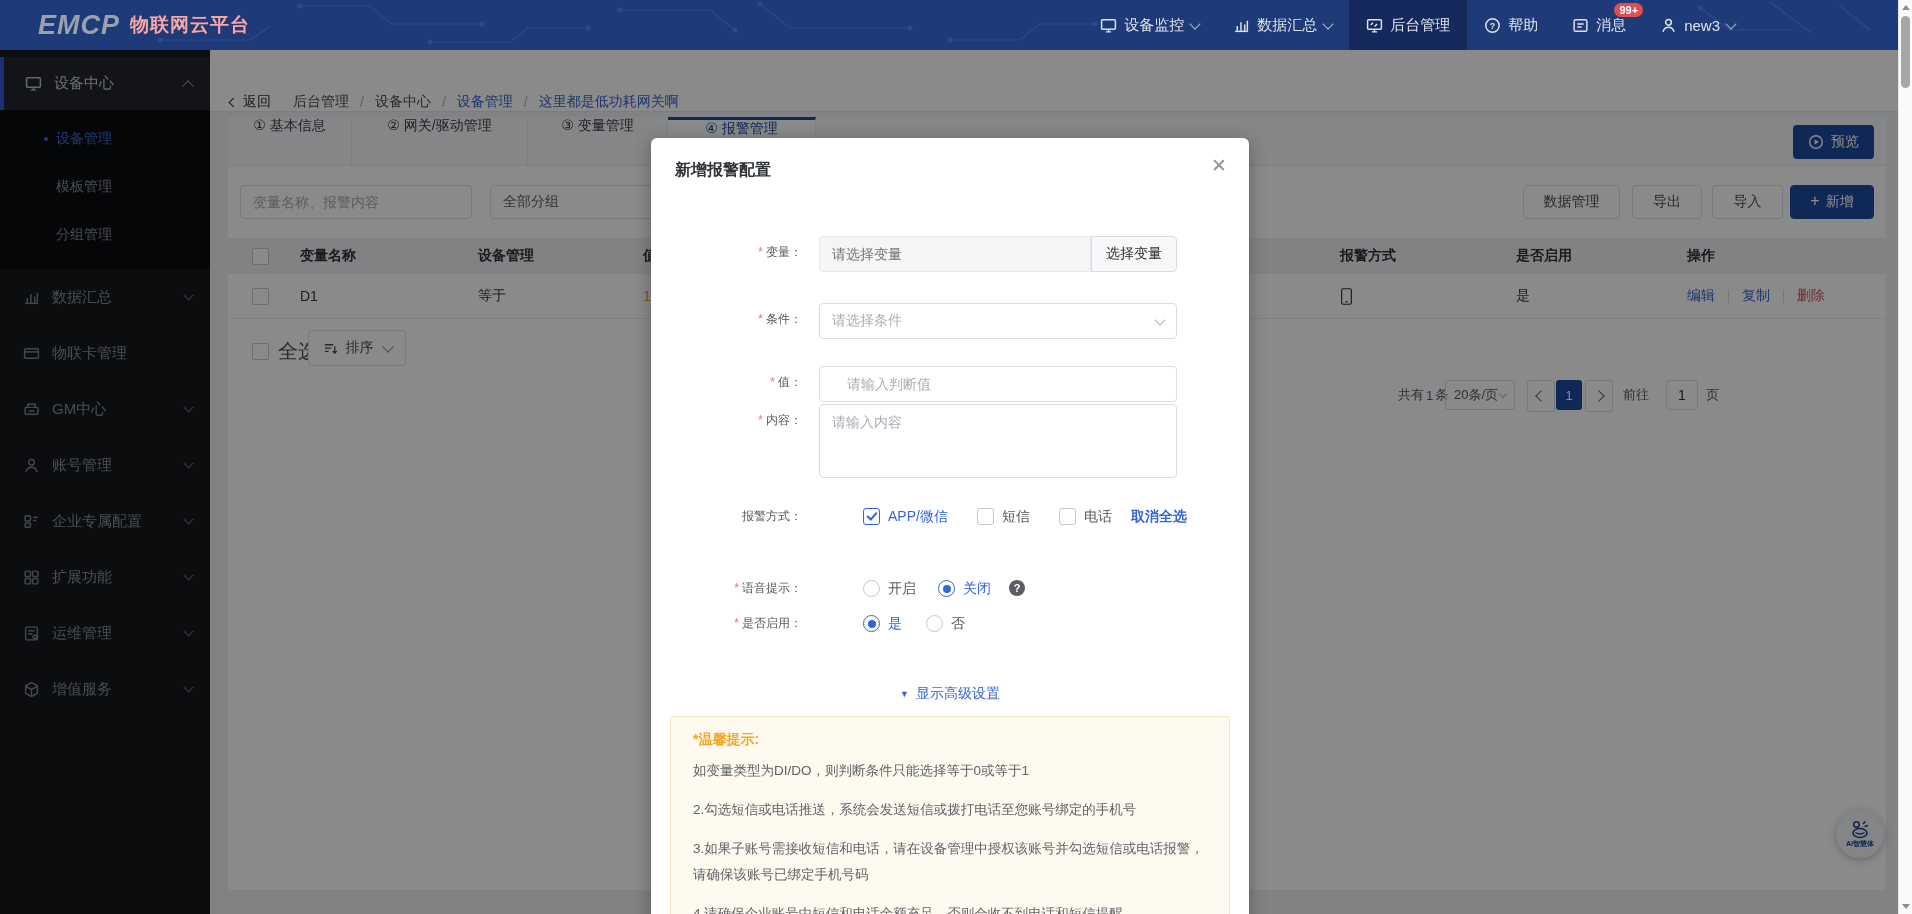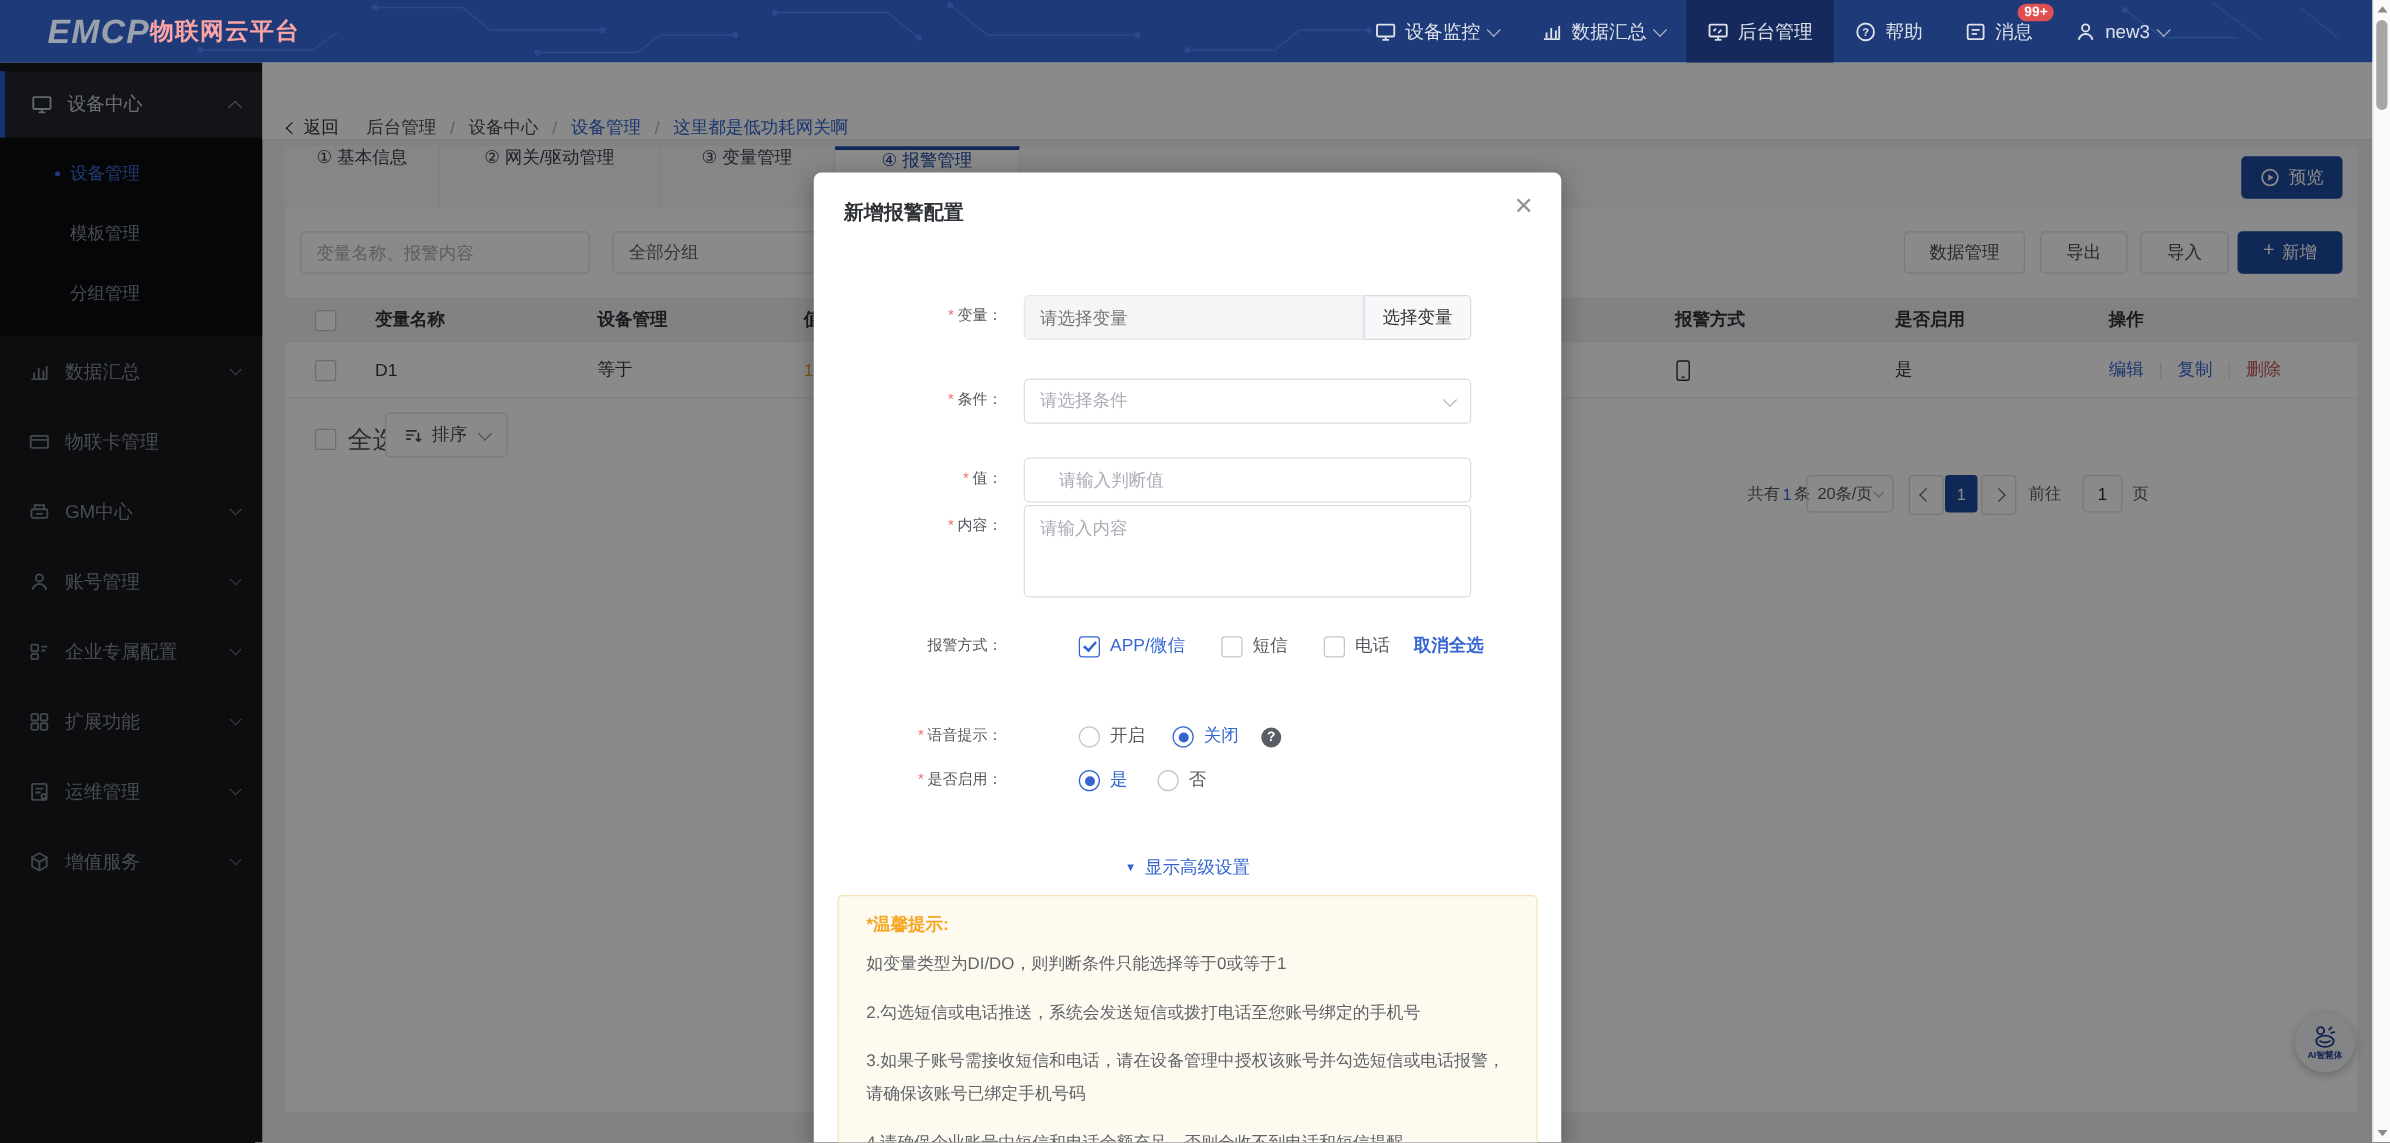--- a/index.html
+++ b/index.html
@@ -2,21 +2,21 @@
 <html><head>
 <meta charset="utf-8">
 <style>
   html,body{margin:0;padding:0;background:#444;}
   .app{position:relative;width:1912px;height:914px;overflow:hidden;
        font-family:"Liberation Sans","DejaVu Sans",sans-serif;background:#eef0f4;}
 
   
   .navbar{position:absolute;left:0;top:0;width:1912px;height:50px;background:#1e3a78;z-index:40;}
   .nav-pattern{position:absolute;inset:0;opacity:.55;}
-  .logo{position:absolute;left:38px;top:0;height:50px;display:flex;align-items:center;}
+  .logo{position:absolute;left:38px;top:0;height:50px;display:flex;align-items:center;gap:10px;}
   .logo-mark{font-style:italic;font-weight:900;font-size:27px;color:#99a1ad;letter-spacing:1px;}
   .logo-name{color:#fca5a5;font-size:19px;font-weight:700;letter-spacing:1px;}
   .nav-menu{position:absolute;right:160px;top:0;height:50px;display:flex;align-items:stretch;}
   .nav-item{position:relative;display:flex;align-items:center;gap:7px;padding:0 17px;
             color:#dde2ea;font-size:15px;cursor:pointer;}
   .nav-item.active{background:#15295c;}
   .nav-badge{position:absolute;top:3px;right:0px;background:#e04f4f;color:#fff;font-size:11px;
              line-height:14px;padding:0 5px;border-radius:8px;font-weight:700;}
   .chv{display:inline-block;width:7px;height:7px;border-right:1.6px solid currentColor;
        border-bottom:1.6px solid currentColor;transform:rotate(45deg);margin-top:-3px;}
@@ -141,21 +141,21 @@
           border:1px solid #d8dbe0;border-radius:0 4px 4px 0;box-sizing:border-box;
           font-size:14px;color:#303133;display:flex;align-items:center;justify-content:center;cursor:pointer;}
   .m-select{width:358px;height:36px;border:1px solid #d9dce1;border-radius:4px;box-sizing:border-box;
             display:flex;align-items:center;justify-content:space-between;padding:0 12px;cursor:pointer;}
   .m-select .ph{color:#a9adb5;font-size:14px;}
   .m-select .chv{color:#b3b7bf;}
   .m-input{width:358px;height:36px;padding:0 27px;}
   .m-textarea{width:358px;height:74px;border:1px solid #d9dce1;border-radius:4px;box-sizing:border-box;
               padding:9px 12px;font-size:14px;font-family:inherit;resize:none;color:#303133;}
   .m-textarea::placeholder{color:#a9adb5;}
-  .opt-row{display:flex;align-items:flex-end;padding-left:44px;}
+  .opt-row{display:flex;align-items:flex-start;padding-left:44px;}
   .ck{width:15px;height:15px;border:1px solid #c2c6cd;border-radius:3px;background:#fff;position:relative;flex:0 0 auto;}
   .ck.on{border-color:#3565d0;}
   .ck.on::after{content:"";position:absolute;left:4.5px;top:1px;width:4px;height:8px;
                 border-right:2px solid #3565d0;border-bottom:2px solid #3565d0;transform:rotate(42deg);}
   .ck-label{font-size:14px;color:#55585e;margin-left:8px;}
   .ck-label.blue{color:#3565d0;}
   .rd{width:15px;height:15px;border:1px solid #c2c6cd;border-radius:50%;background:#fff;position:relative;flex:0 0 auto;}
   .rd.on{border-color:#3565d0;}
   .rd.on::after{content:"";position:absolute;left:3.5px;top:3.5px;width:8px;height:8px;border-radius:50%;background:#3565d0;}
   .link-blue{color:#3565d0;font-size:14px;font-weight:600;cursor:pointer;}

